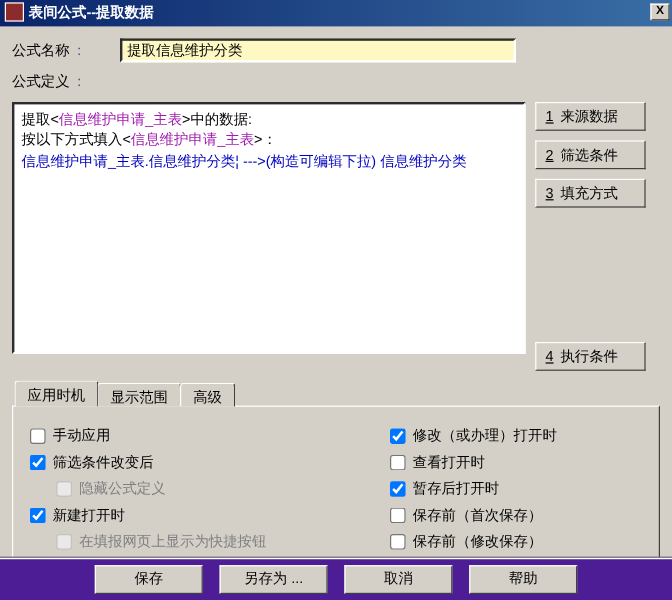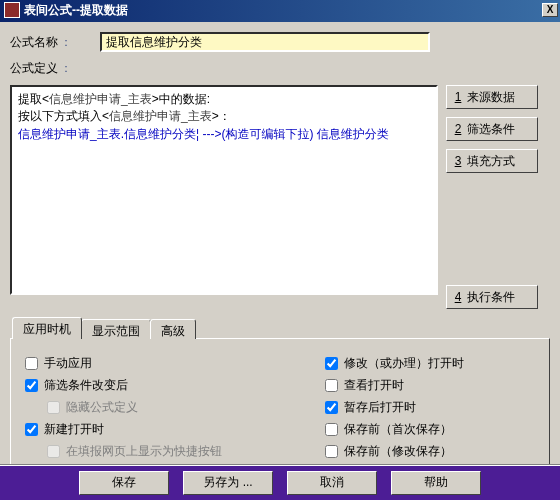--- a/index.html
+++ b/index.html
@@ -84,21 +84,21 @@
     border: 2px inset #fff;
     border-top-color: #808080;
     border-left-color: #808080;
     padding: 4px 6px;
     font-size: 12px;
     line-height: 1.45;
     overflow: auto;
     white-space: normal;
     word-break: break-all;
   }
-  .formula-area .red { color: #404040; margin-top: 32px; }
+  .formula-area .red { color: #a21caf; margin-top: 32px; }
   .formula-area .blue { color: #0000c0; }
   .side-buttons {
     margin-left: 8px;
     display: flex;
     flex-direction: column;
     gap: 8px;
   }
   .btn {
     height: 24px;
     min-width: 92px;

